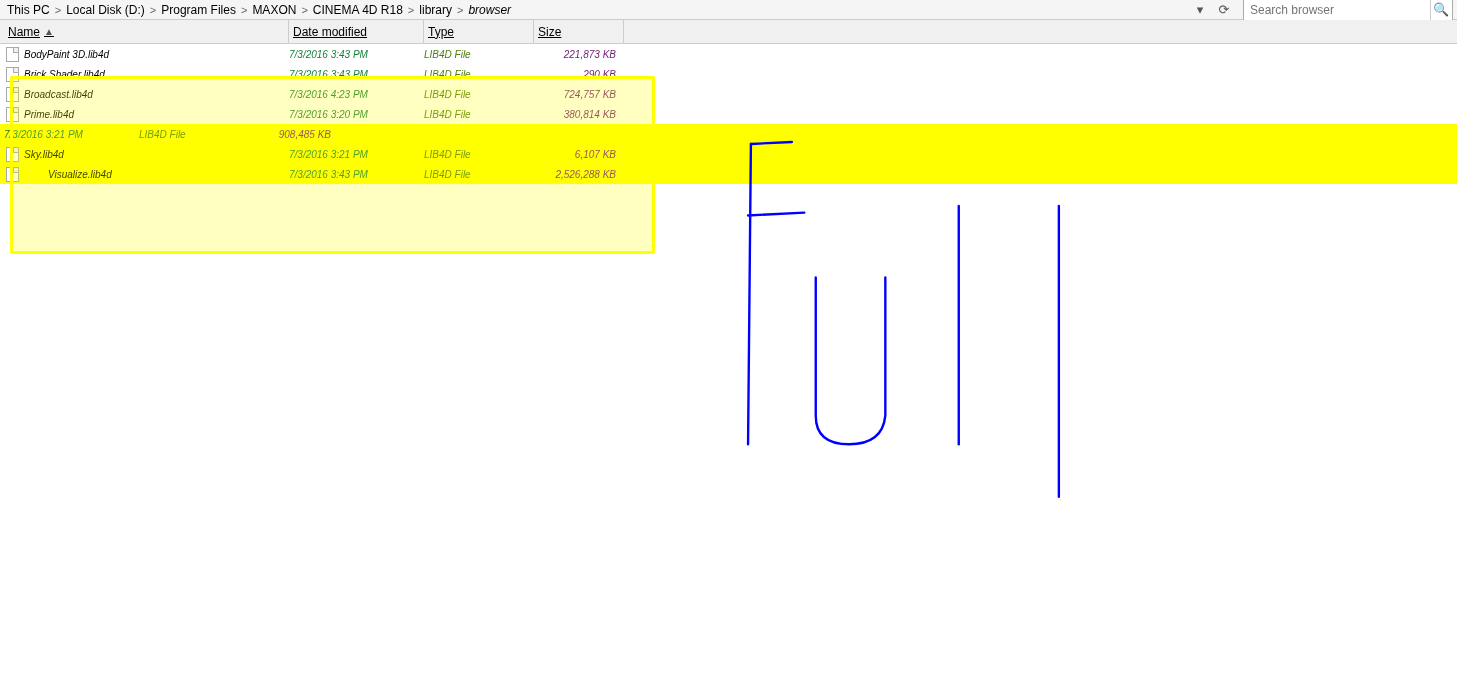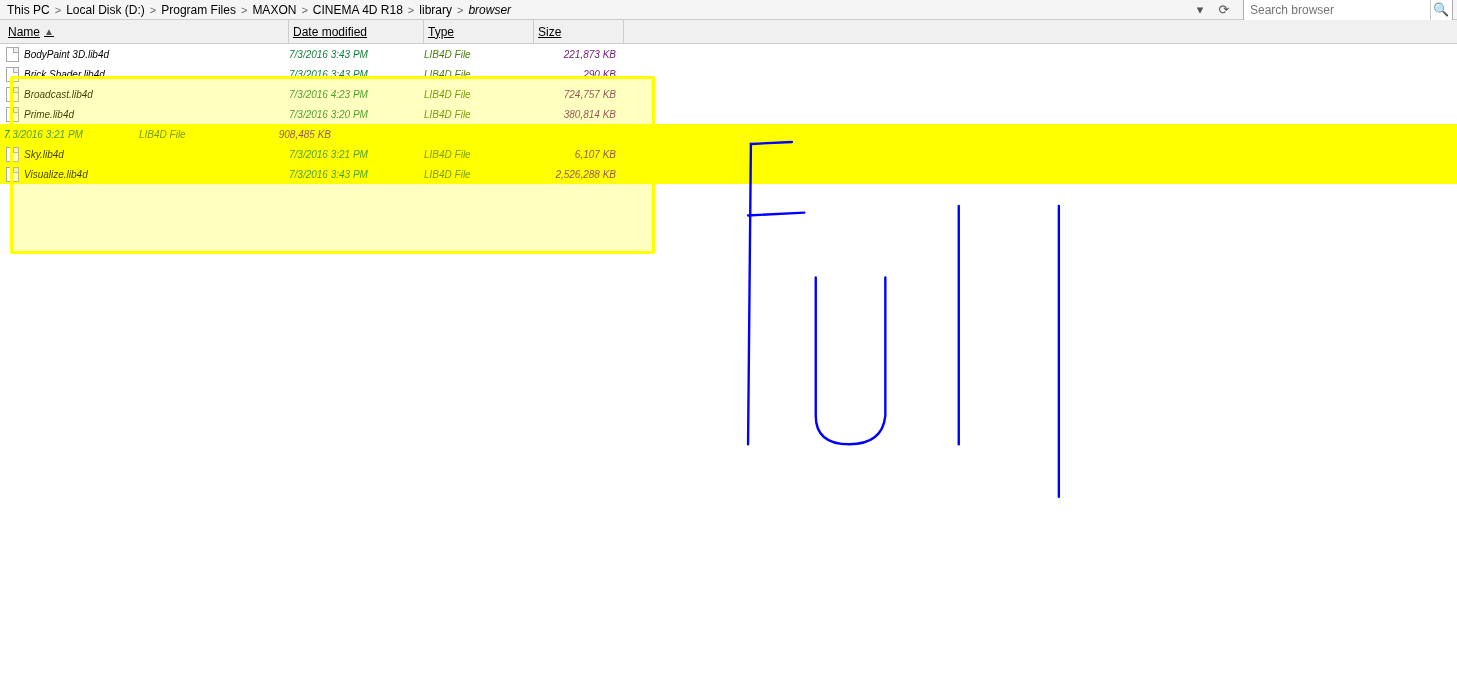--- a/index.html
+++ b/index.html
@@ -318,21 +318,21 @@
           <div class="file-icon">
             <div class="file-icon-shape"></div>
           </div>
           <span style="background: yellow;">Sky.lib4d</span>
         </div>
         <div class="cell cell-date">7/3/2016 3:21 PM</div>
         <div class="cell cell-type">LIB4D File</div>
         <div class="cell cell-size">6,107 KB</div>
       </div>
       <div class="file-row highlighted">
-        <div class="cell cell-name" style="display: flex; align-items: center;">
+        <div class="cell cell-name" style="display: flex; align-items: center; gap: 24px;">
           <div class="file-icon">
             <div class="file-icon-shape"></div>
           </div>
           <span style="background: yellow;">Visualize.lib4d</span>
         </div>
         <div class="cell cell-date">7/3/2016 3:43 PM</div>
         <div class="cell cell-type">LIB4D File</div>
         <div class="cell cell-size">2,526,288 KB</div>
       </div>
     </div>

